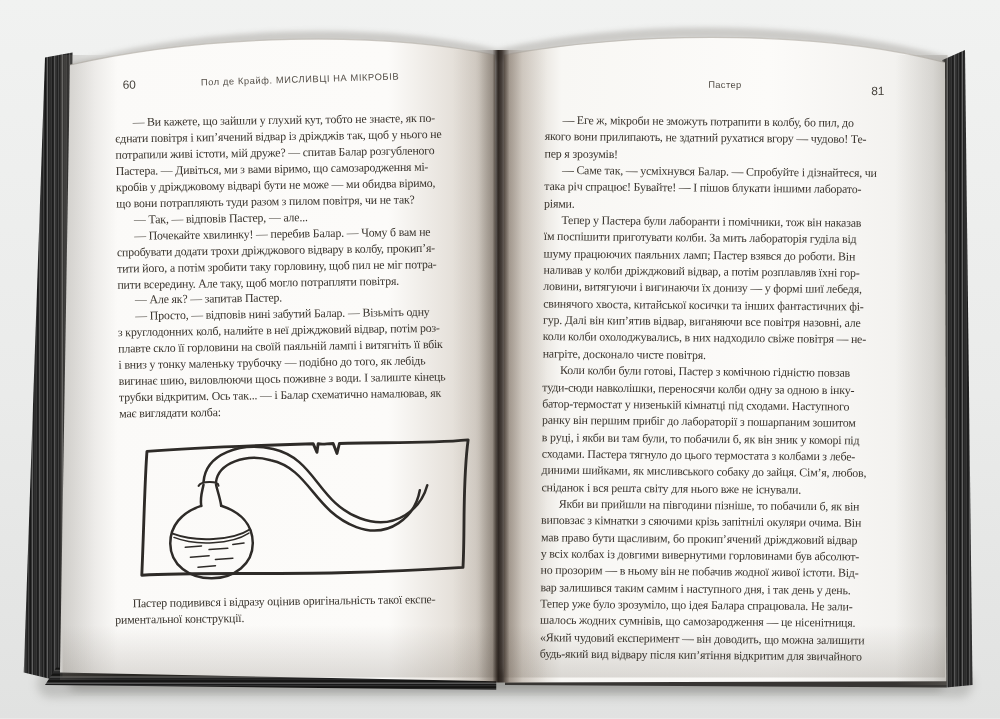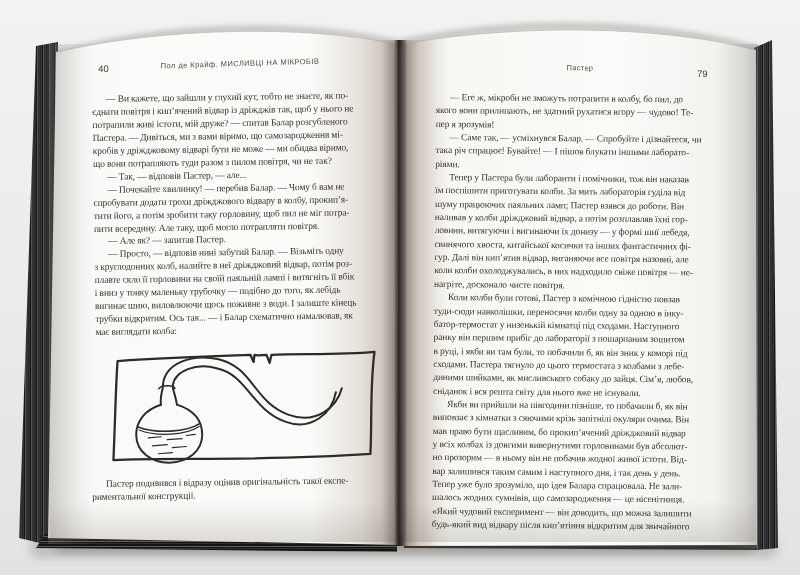--- a/index.html
+++ b/index.html
@@ -121,21 +121,21 @@
     <path d="M56,52 C165,27 305,25 396,44" fill="none" stroke="#b9b5ae" stroke-width="1" opacity="0.7"></path>
     <path d="M403,44 C520,23 665,26 756,50" fill="none" stroke="#b9b5ae" stroke-width="1" opacity="0.7"></path>
   </svg>
 
   <div class="left-edge-shade"></div>
   <div class="right-edge-shade"></div>
   <div class="bottom-shade"></div>
   <div class="gutter-shadow"></div>
 
   <div>
-    <div class="page-num left-tilt" style="left:98px;top:63px;">40</div>
+    <div class="page-num left-tilt" style="left:98px;top:63px;">60</div>
     <div class="running-head" style="left:92px;top:59px;width:296px;transform:rotate(-1.7deg);">Пол де Крайф. МИСЛИВЦІ НА МІКРОБІВ</div>
 
     <div class="body-col left-col left-tilt" style="left:92px;top:93px;width:298px;">
       <p class="para">— Ви кажете, що зайшли у глухий кут, тобто не знаєте, як по-
 єднати повітря і кип’ячений відвар із дріжджів так, щоб у нього не
 потрапили живі істоти, мій друже? — спитав Балар розгубленого
 Пастера. — Дивіться, ми з вами віримо, що самозародження мі-
 кробів у дріжджовому відварі бути не може — ми обидва віримо,
 що вони потрапляють туди разом з пилом повітря, чи не так?</p>
       <p class="para">— Так, — відповів Пастер, — але...</p>
@@ -189,21 +189,21 @@
     </svg>
 
     <div class="body-col left-col left-tilt caption" style="left:92px;top:478px;width:298px;">
       <p class="para">Пастер подивився і відразу оцінив оригінальність такої експе-
 риментальної конструкції.</p>
     </div>
   </div>
 
   <div>
     <div class="running-head right-tilt" style="left:436px;top:62px;width:288px;letter-spacing:.3px;">Пастер</div>
-    <div class="page-num right-tilt" style="left:697px;top:68px;">79</div>
+    <div class="page-num right-tilt" style="left:697px;top:68px;">81</div>
 
     <div class="body-col right-col right-tilt" style="left:436px;top:91px;width:290px;">
       <p class="para">— Еге ж, мікроби не зможуть потрапити в колбу, бо пил, до
 якого вони прилипають, не здатний рухатися вгору — чудово! Те-
 пер я зрозумів!</p>
       <p class="para">— Саме так, — усміхнувся Балар. — Спробуйте і дізнайтеся, чи
 така річ спрацює! Бувайте! — І пішов блукати іншими лаборато-
 ріями.</p>
       <p class="para">Тепер у Пастера були лаборанти і помічники, тож він наказав
 їм поспішити приготувати колби. За мить лабораторія гуділа від

